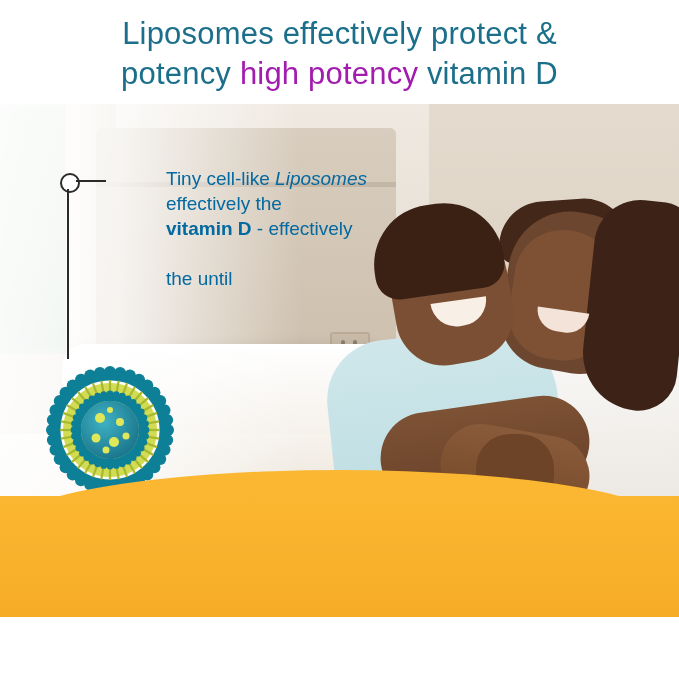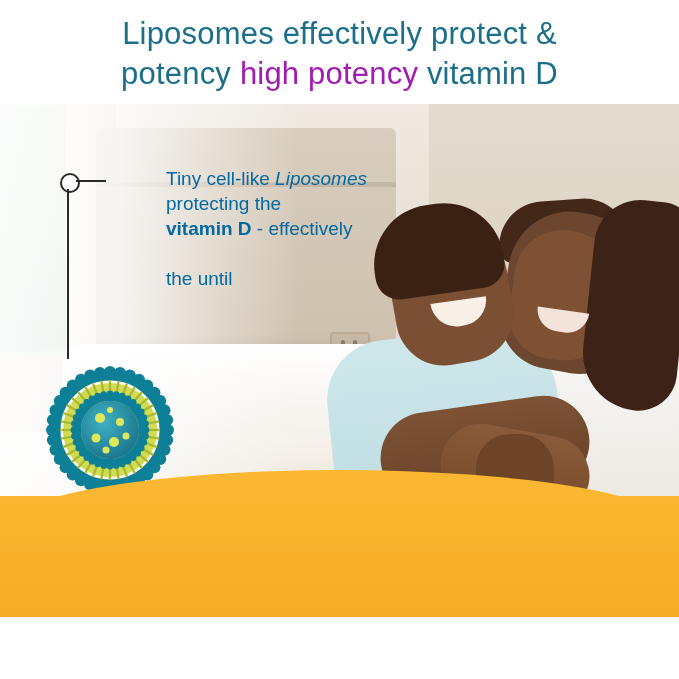--- a/index.html
+++ b/index.html
@@ -229,21 +229,21 @@
 
     <div class="photo-fade"></div>
   </div>
 
   <div class="callout-circle"></div>
   <div class="callout-h"></div>
   <div class="callout-v"></div>
 
   <div class="callout-text">
     <span>Tiny cell-like </span><i>Liposomes</i><br>
-    <span>protecting the</span><br>
+    <span>effectively the</span><br>
     <b>vitamin D</b><span> - effectively</span><br>
     <br>
     <span>the until</span>
   </div>
 
   <div class="liposome">
     <svg width="160" height="160" viewBox="0 0 160 160">
       <g id="spikes">
           <circle cx="138.00" cy="80.00" r="6" fill="#0d7f96"></circle>
           <circle cx="137.12" cy="90.07" r="6" fill="#0d7f96"></circle>

